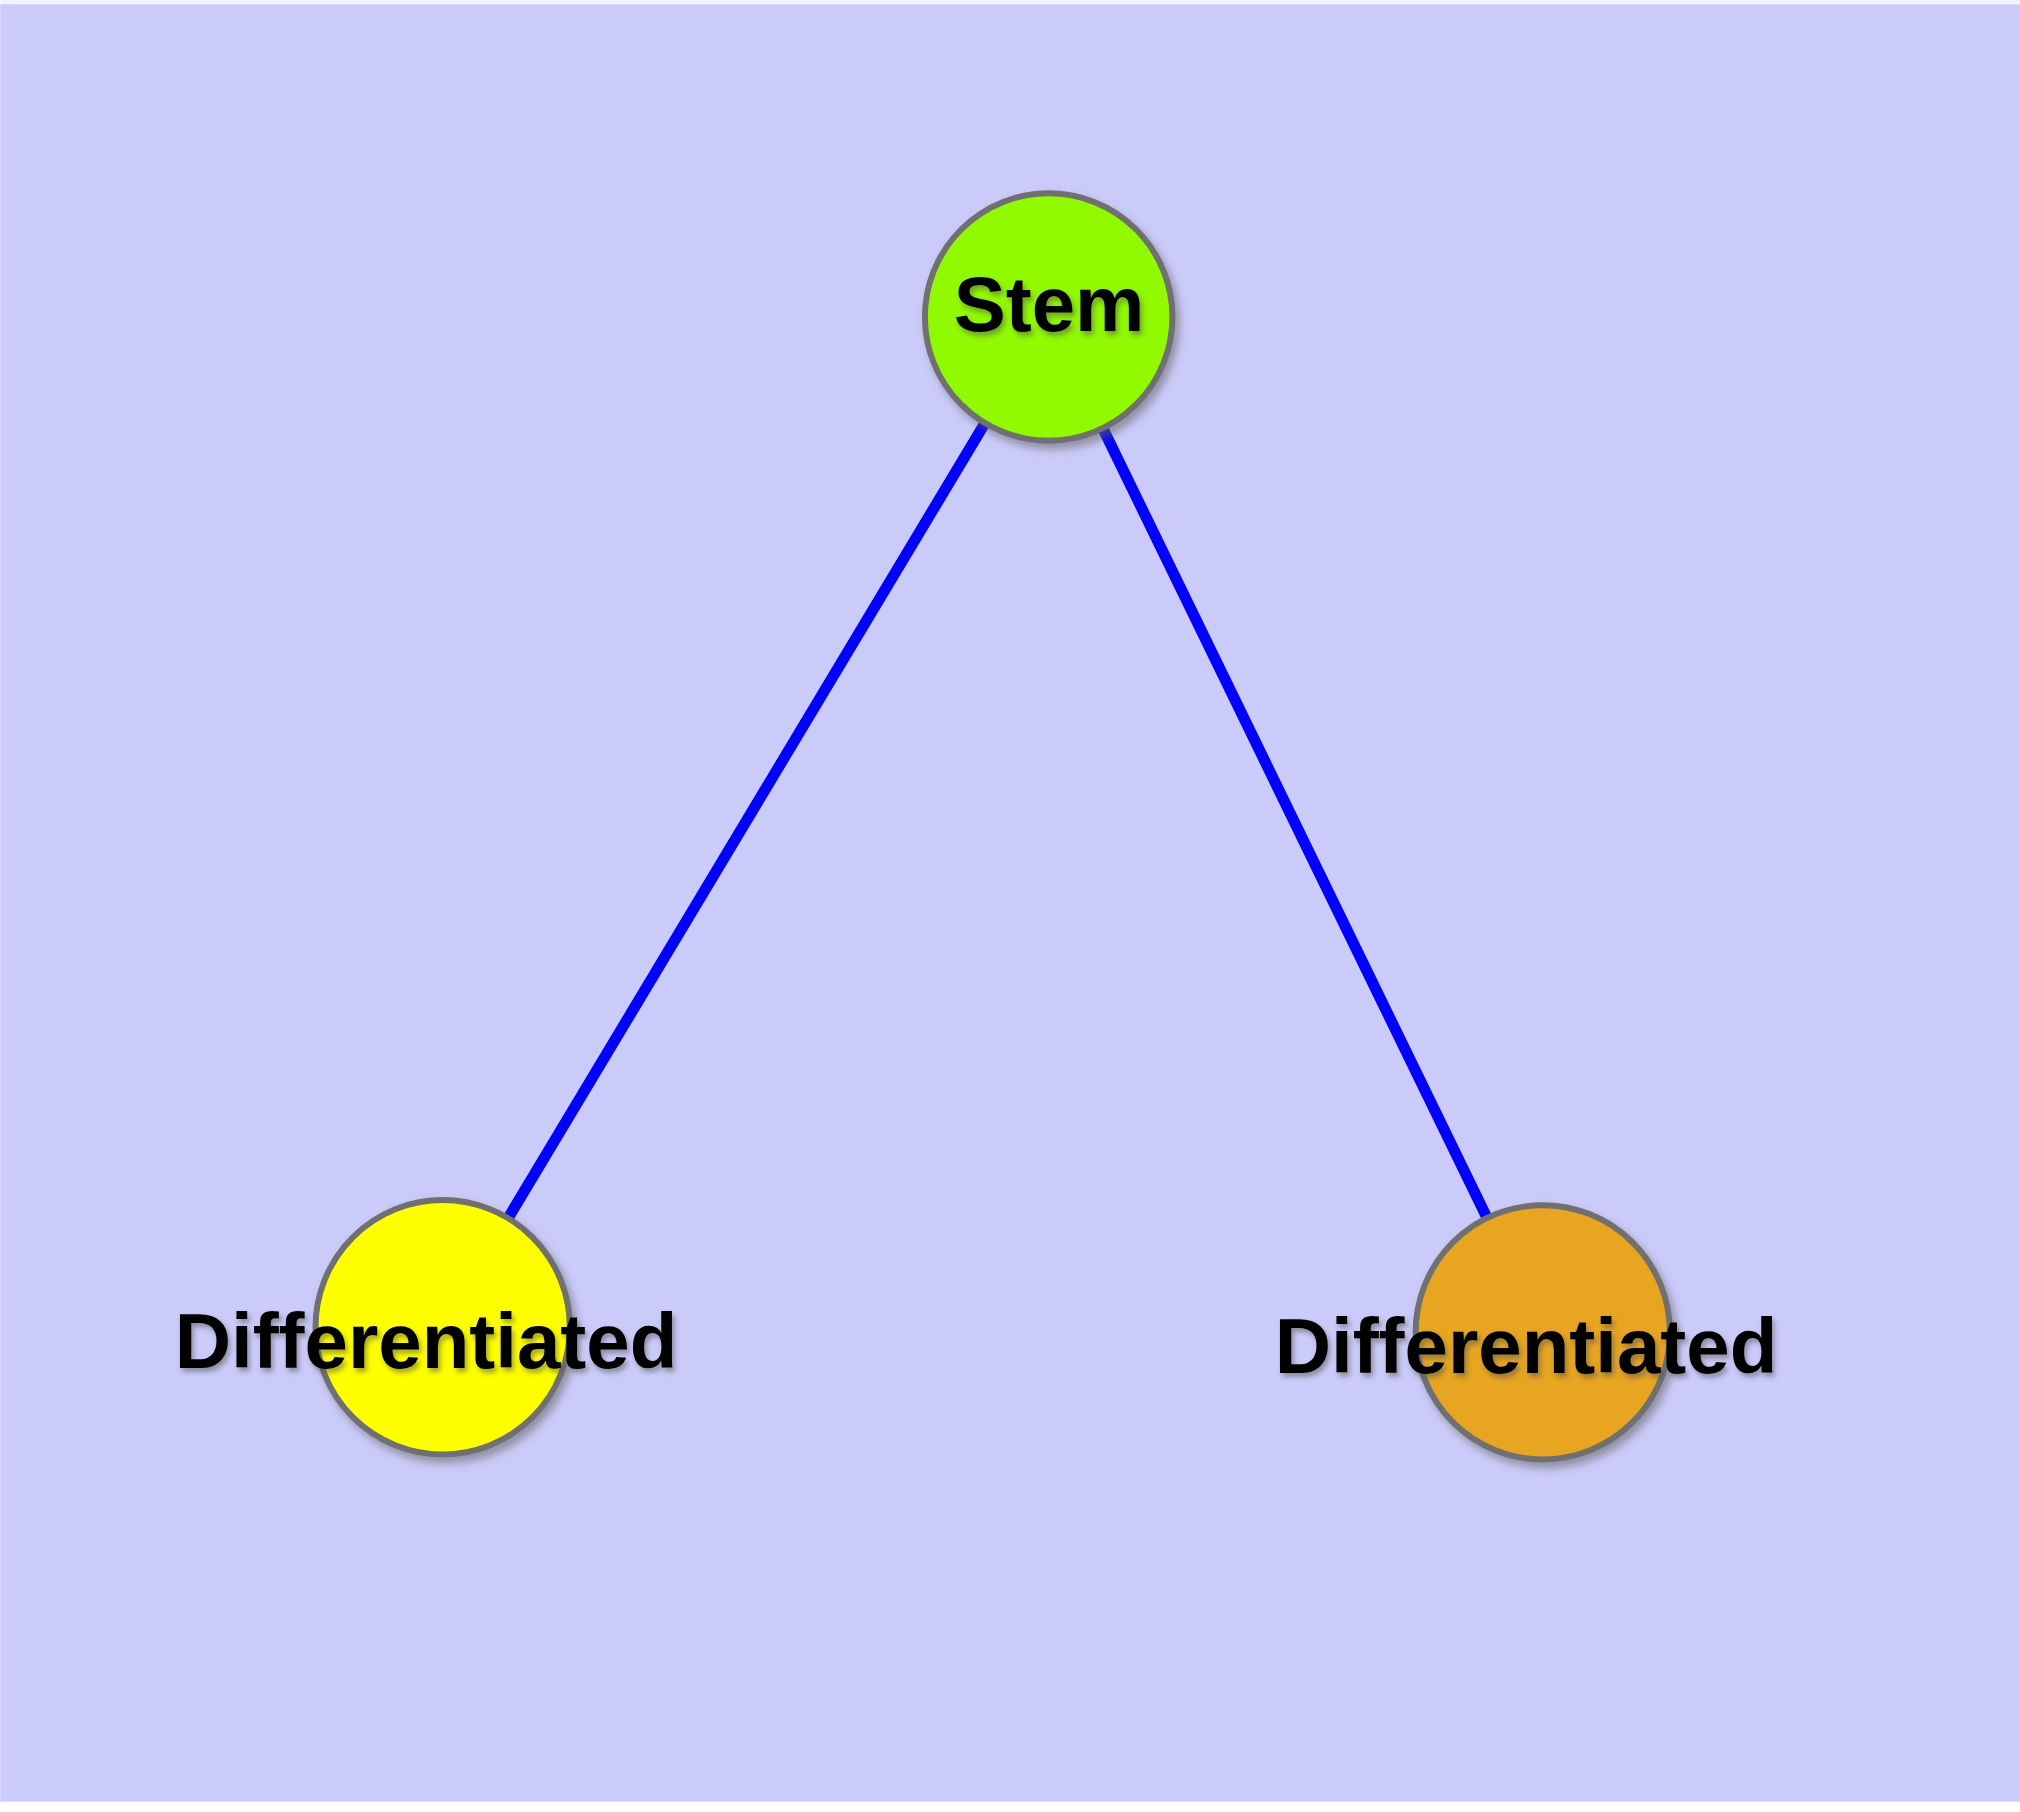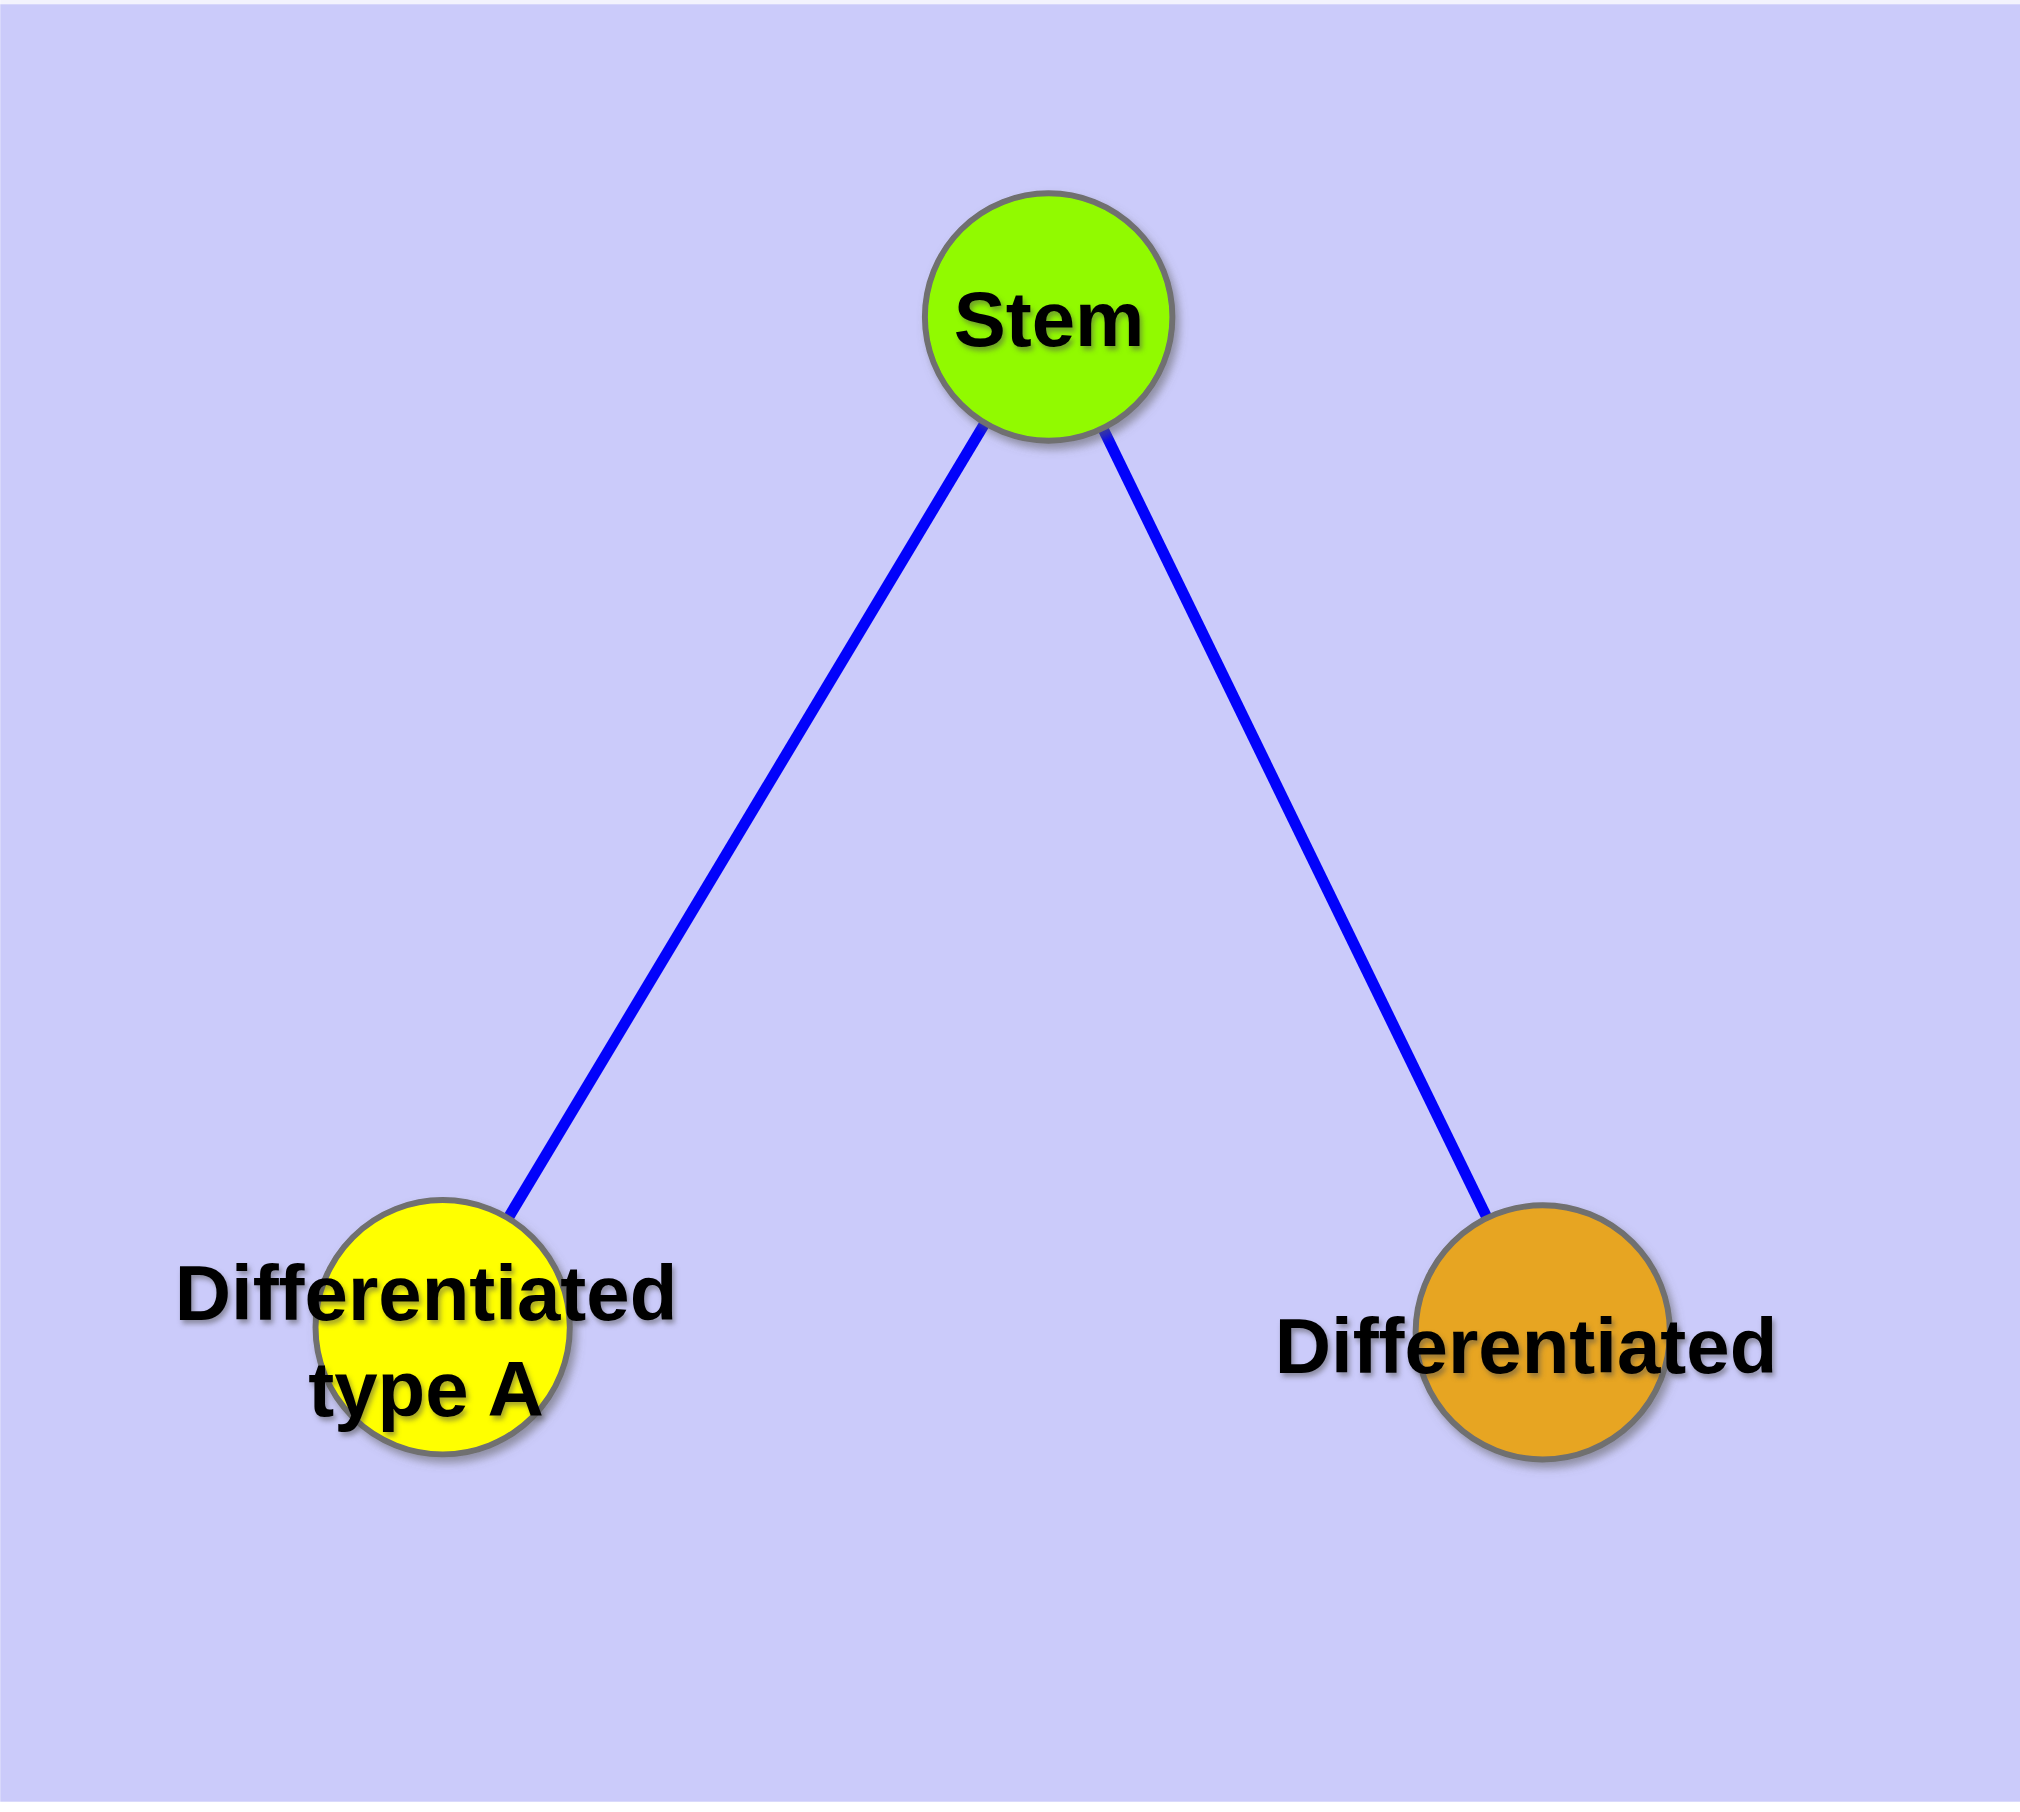--- a/index.html
+++ b/index.html
@@ -55,27 +55,26 @@
     <rect x="0" y="2126" width="2384" height="12" fill="#FFFFFF"></rect>
 
     <line x1="1237" y1="374" x2="522" y2="1566" stroke-width="13" stroke="#0202FB"></line>
     <line x1="1237" y1="374" x2="1820" y2="1572" stroke-width="13" stroke="#0202FB"></line>
 
     <circle cx="1237" cy="374" r="146" stroke-width="7" filter="url(#ds)" fill="#91FA05" stroke="#6F6F6F"></circle>
     <circle cx="522" cy="1566" r="150" stroke-width="7" filter="url(#ds)" fill="#FFFF00" stroke="#6F6F6F"></circle>
     <circle cx="1820" cy="1572" r="150" stroke-width="7" filter="url(#ds)" fill="#E7A524" stroke="#6F6F6F"></circle>
   </svg>
 
-  <div class="node-label" style="left:1049px; top:319px;">
+  <div class="node-label" style="left:1049px; top:304px;">
     <div>Stem</div>
   </div>
 
   <div class="node-label" style="left:426px; top:1341px;">
     <div>Differentiated</div>
-    <div>type A</div>
   </div>
 
   <div class="node-label" style="left:1526px; top:1346px;">
     <div>Differentiated</div>
   </div>
 
 </div>
 
 
 </body></html>

